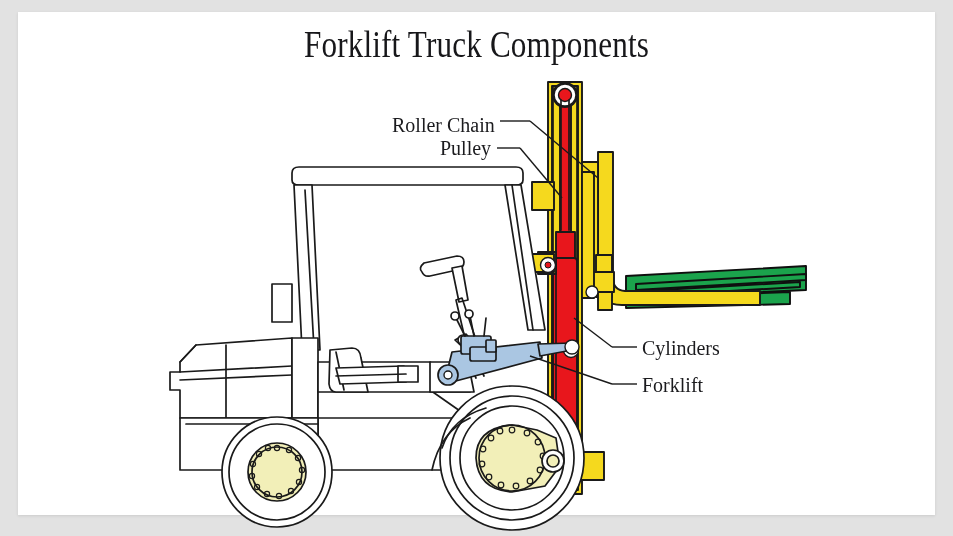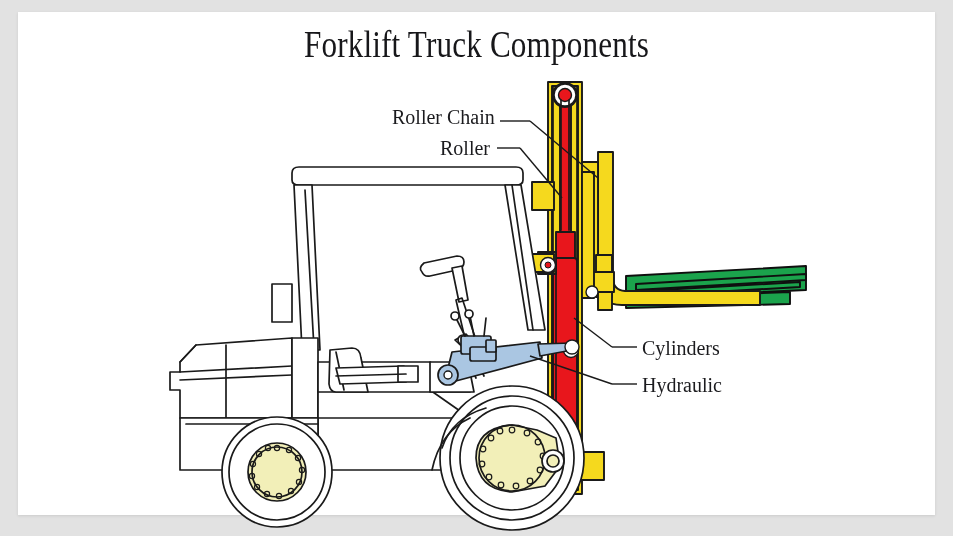--- a/index.html
+++ b/index.html
@@ -29,21 +29,21 @@
     transform-origin:50% 50%;
     white-space:nowrap;
   }
   .lbl{
     position:absolute;
     font-family:"Liberation Serif", serif;
     font-size:20px;
     color:#1b1b1e;
     white-space:nowrap;
   }
-  #lbl-roller{left:392px;top:106px;}
+  #lbl-roller{left:392px;top:114px;}
   #lbl-pulley{left:440px;top:137px;}
   #lbl-hyd{left:642px;top:337px;}
   #lbl-cyl{left:642px;top:374px;}
   #art{position:absolute;left:0;top:0;width:953px;height:536px;}
 </style>
 </head>
 <body>
 
 <div id="stage">
 
@@ -245,17 +245,17 @@
       <line class="leader" x1="497" y1="148" x2="520" y2="148"></line>
       <line class="leader" x1="520" y1="148" x2="562" y2="198"></line>
       <line class="leader" x1="637" y1="347" x2="612" y2="347"></line>
       <line class="leader" x1="612" y1="347" x2="574" y2="318"></line>
       <line class="leader" x1="637" y1="384" x2="612" y2="384"></line>
       <line class="leader" x1="612" y1="384" x2="530" y2="356"></line>
     </g>
   </svg>
 
   <div class="lbl" id="lbl-roller">Roller Chain</div>
-  <div class="lbl" id="lbl-pulley">Roller</div>
+  <div class="lbl" id="lbl-pulley">Pulley</div>
   <div class="lbl" id="lbl-hyd">Cylinders</div>
-  <div class="lbl" id="lbl-cyl">Hydraulic</div>
+  <div class="lbl" id="lbl-cyl">Forklift</div>
 
 </div>
 
 </body></html>

